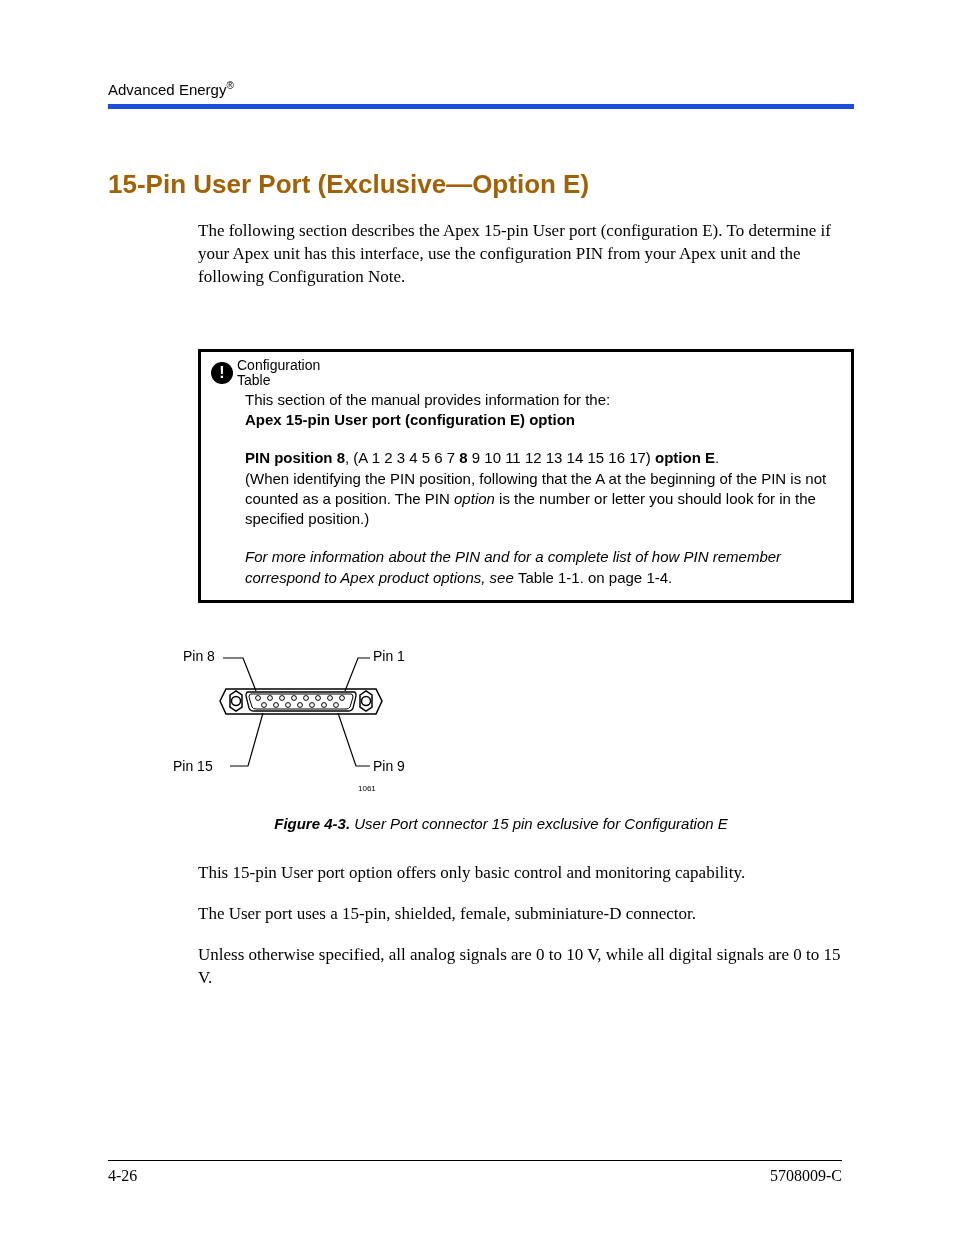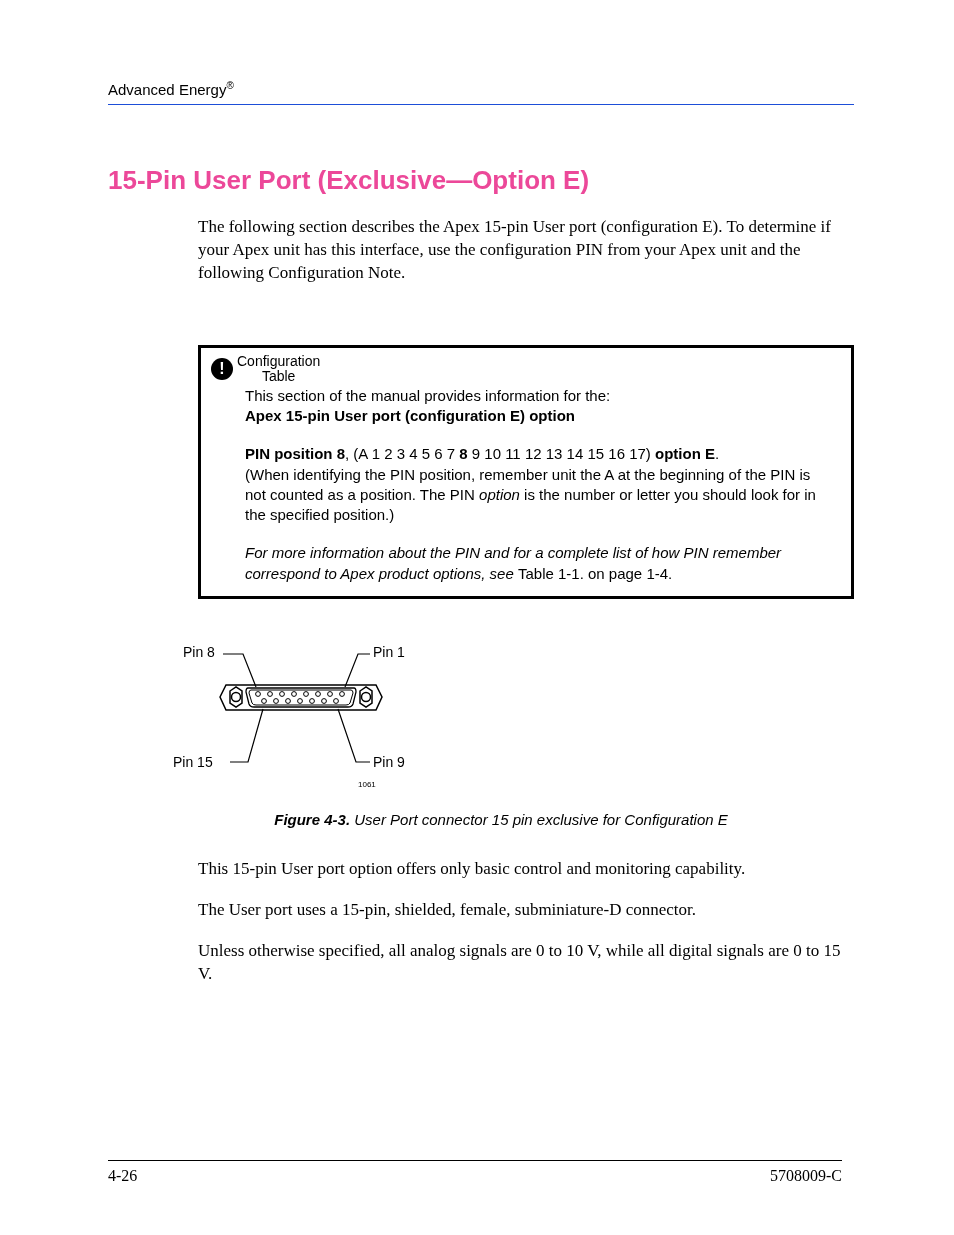--- a/index.html
+++ b/index.html
@@ -12,30 +12,30 @@
   }
   .page {
     padding: 80px 100px 60px 108px;
     box-sizing: border-box;
     min-height: 1235px;
     position: relative;
   }
   .header {
     font-family: Arial, Helvetica, sans-serif;
     font-size: 15px;
-    border-bottom: 1px solid #1d4ed8;
+    border-bottom: 5px solid #1d4ed8;
     padding-bottom: 6px;
     margin-bottom: 60px;
   }
   .header sup { font-size: 10px; vertical-align: super; }
   h1.section-title {
     font-family: Arial, Helvetica, sans-serif;
     font-weight: bold;
     font-size: 26px;
-    color: #ec4899;
+    color: #a16207;
     margin: 0 0 20px 0;
   }
   .intro {
     font-size: 17px;
     line-height: 1.35;
     margin-left: 90px;
     margin-bottom: 60px;
   }
   
   .config-box {
@@ -62,21 +62,20 @@
     color: #fff;
     font-weight: bold;
     font-size: 16px;
     text-align: center;
     line-height: 22px;
     margin-right: 4px;
   }
   .config-title {
     font-size: 14px;
     line-height: 1.05;
-    text-align: center;
   }
   .config-body { margin-top: 28px; }
   .config-body .bold { font-weight: bold; }
   .config-body .italic { font-style: italic; }
   .pin-line { margin-top: 18px; }
   .config-footer {
     margin-top: 18px;
     font-style: italic;
   }
   .config-footer .roman { font-style: normal; }
@@ -133,21 +132,21 @@
         <span>Table</span>
       </div>
     </div>
     <div class="config-body">
       <div>This section of the manual provides information for the:</div>
       <div class="bold">Apex 15-pin User port (configuration E) option</div>
       <div class="pin-line">
         <span class="bold">PIN position 8</span><span>, (A 1 2 3 4 5 6 7 </span><span class="bold">8</span><span> 9 10 11 12 13 14 15 16 17) </span><span class="bold">option E</span><span>.</span>
       </div>
       <div>
-        <span>(When identifying the PIN position, remember unit the A at the beginning of the PIN is not counted as a position. The PIN </span><span class="italic">option</span><span> is the number or letter you should look for in the specified position.)</span>
+        <span>(When identifying the PIN position, following that the A at the beginning of the PIN is not counted as a position. The PIN </span><span class="italic">option</span><span> is the number or letter you should look for in the specified position.)</span>
       </div>
       <div class="config-footer">
         <span>For more information about the PIN and for a complete list of how PIN remember correspond to Apex product options, see </span><span class="roman">Table 1-1. on page 1-4.</span>
       </div>
     </div>
   </div>
 
   <div class="figure-wrap">
     <svg width="330" height="160" viewBox="0 0 330 160">
 

